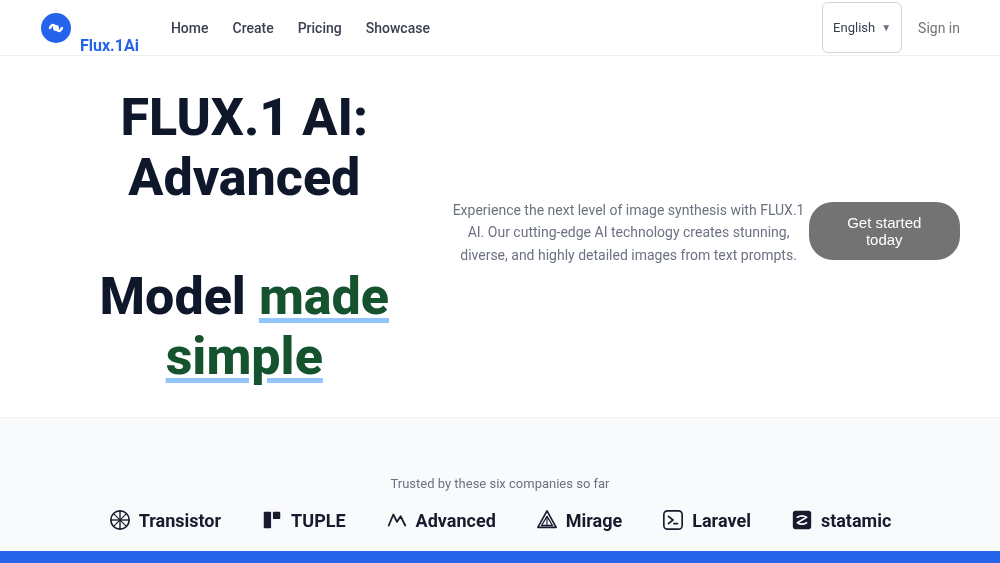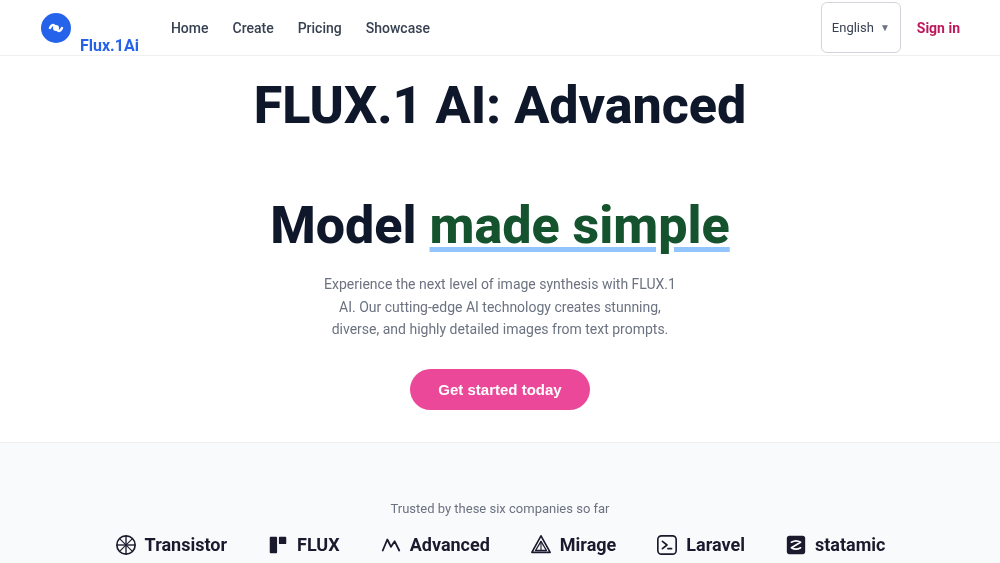--- a/index.html
+++ b/index.html
@@ -89,31 +89,30 @@
       background: #fff;
     }
 
     .lang-chevron {
       font-size: 10px;
       color: #6b7280;
     }
 
     .signin-btn {
       font-size: 14px;
-      font-weight: 700;
-      color: #be185d;
+      font-weight: 400;
+      color: #737373;
       cursor: pointer;
       text-decoration: none;
     }
 
     
     .hero {
       flex: 1;
       display: flex;
-      flex-direction: column;
       align-items: center;
       justify-content: center;
       padding: 20px 40px 0;
       text-align: center;
     }
 
     .hero-title {
       font-size: 52px;
       font-weight: 800;
       color: #0f172a;
@@ -131,27 +130,27 @@
 
     .hero-subtitle {
       font-size: 14px;
       color: #6b7280;
       max-width: 360px;
       line-height: 1.6;
       margin-bottom: 28px;
     }
 
     .cta-btn {
-      background: #ec4899;
+      background: #737373;
       color: #ffffff;
       border: none;
       border-radius: 24px;
       padding: 12px 28px;
       font-size: 15px;
-      font-weight: 700;
+      font-weight: 400;
       cursor: pointer;
       margin-bottom: 32px;
     }
 
     
     .trust-section {
       background: #f9fafb;
       padding: 22px 40px 20px;
       text-align: center;
       border-top: 1px solid #f0f0f0;
@@ -245,21 +244,21 @@
         <line x1="19" y1="5" x2="5" y2="19" stroke="#1a1a2e" stroke-width="1.2"></line>
       </svg>
       <span>Transistor</span>
     </div>
 
     <div class="company-logo">
       <svg viewBox="0 0 24 24" fill="none" xmlns="http://www.w3.org/2000/svg">
         <rect x="3" y="3" width="8" height="18" rx="1" fill="#1a1a2e"></rect>
         <rect x="13" y="3" width="8" height="8" rx="1" fill="#1a1a2e"></rect>
       </svg>
-      <span>FLUX</span>
+      <span>TUPLE</span>
     </div>
 
     <div class="company-logo">
       <svg viewBox="0 0 24 24" fill="none" xmlns="http://www.w3.org/2000/svg">
         <polyline points="3,18 8,6 12,14 16,8 21,18" stroke="#1a1a2e" stroke-width="2" fill="none" stroke-linejoin="round" stroke-linecap="round"></polyline>
       </svg>
       <span>Advanced</span>
     </div>
 
     <div class="company-logo">

